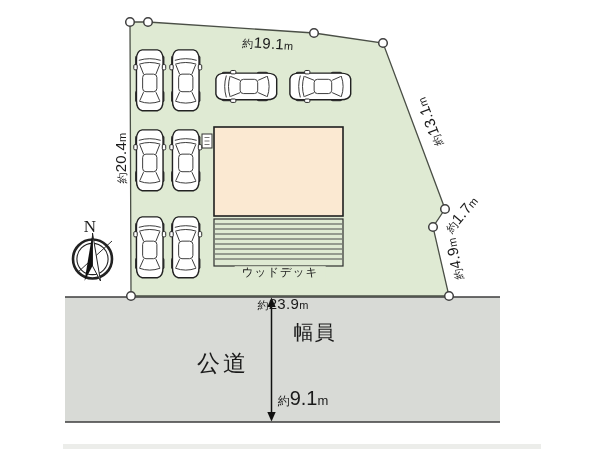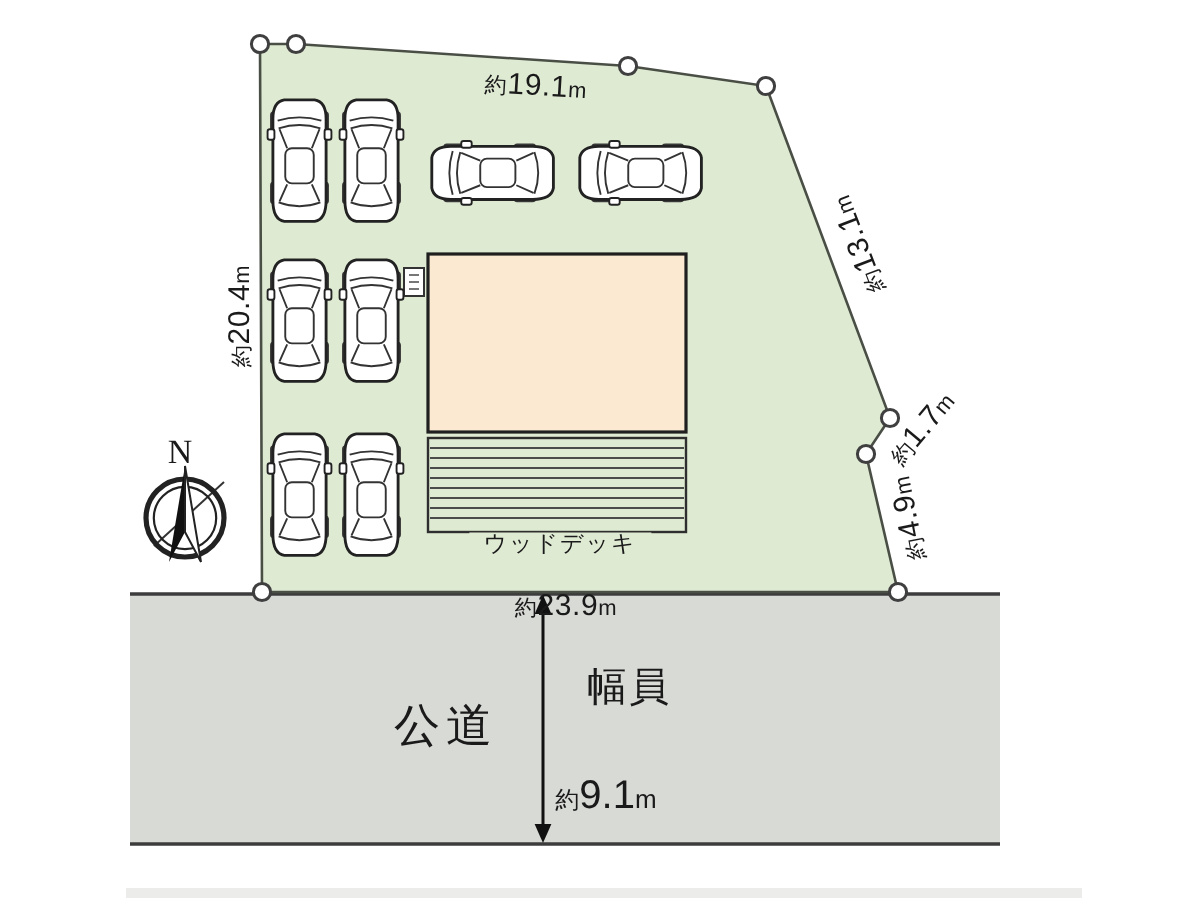--- a/index.html
+++ b/index.html
@@ -154,17 +154,17 @@
 
   <div class="label dim" style="left:454px;top:259px;--rot:-101deg;"><span class="pre">約</span><span class="val">4.9</span><span class="unit">m</span></div>
 
   <div class="label dim" style="left:283px;top:283px;margin-top:20px;"><span class="pre">約</span><span class="val">23.9</span><span class="unit">m</span></div>
 
 
   <div class="label deck-label" style="left:280px;top:244px;margin-top:29px;">ウッドデッキ</div>
 
   <div class="label road-label" style="left:223px;top:363px;">公道</div>
 
-  <div class="label width-title" style="left:301px;top:344px;padding-left:27px;">幅員</div>
+  <div class="label width-title" style="left:301px;top:332px;padding-left:27px;">幅員</div>
 
   <div class="label road-width" style="left:303px;top:370px;margin-top:28px;"><span class="pre">約</span><span class="val">9.1</span><span class="unit">m</span></div>
 
 </div>
 
 </body></html>

